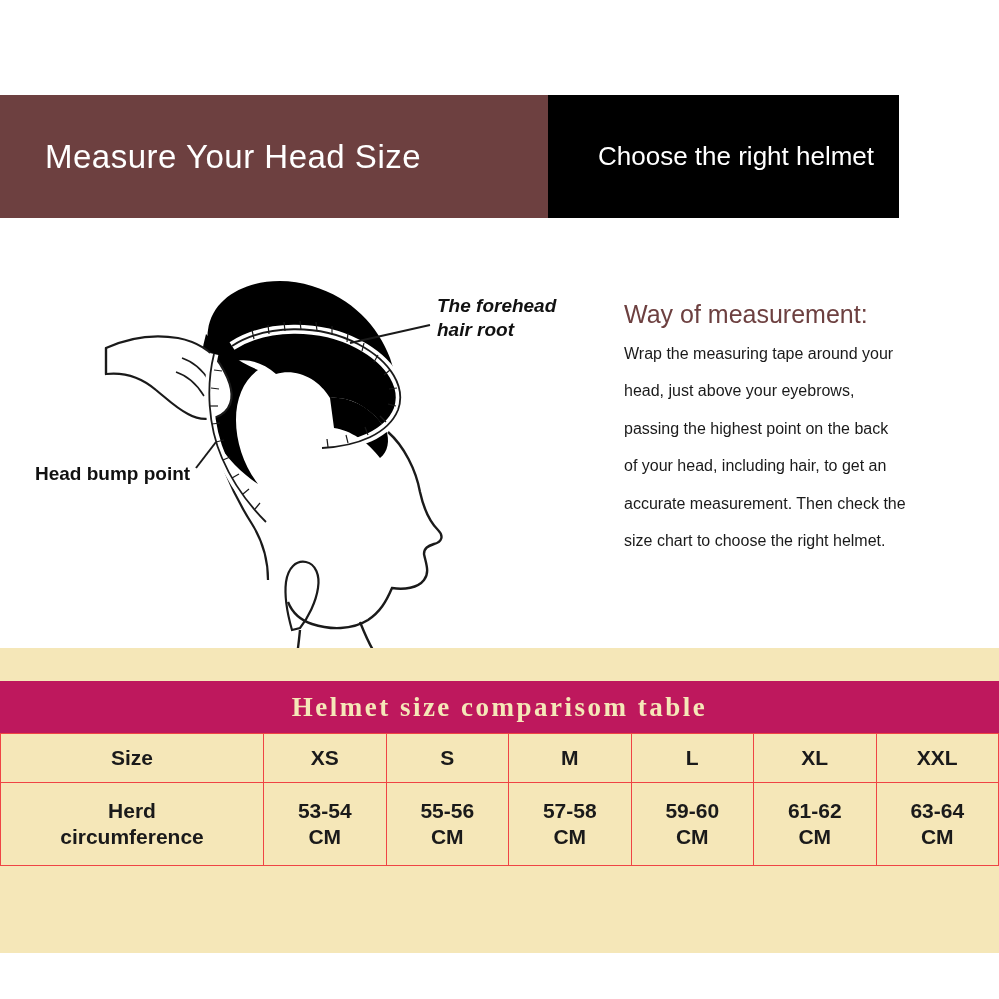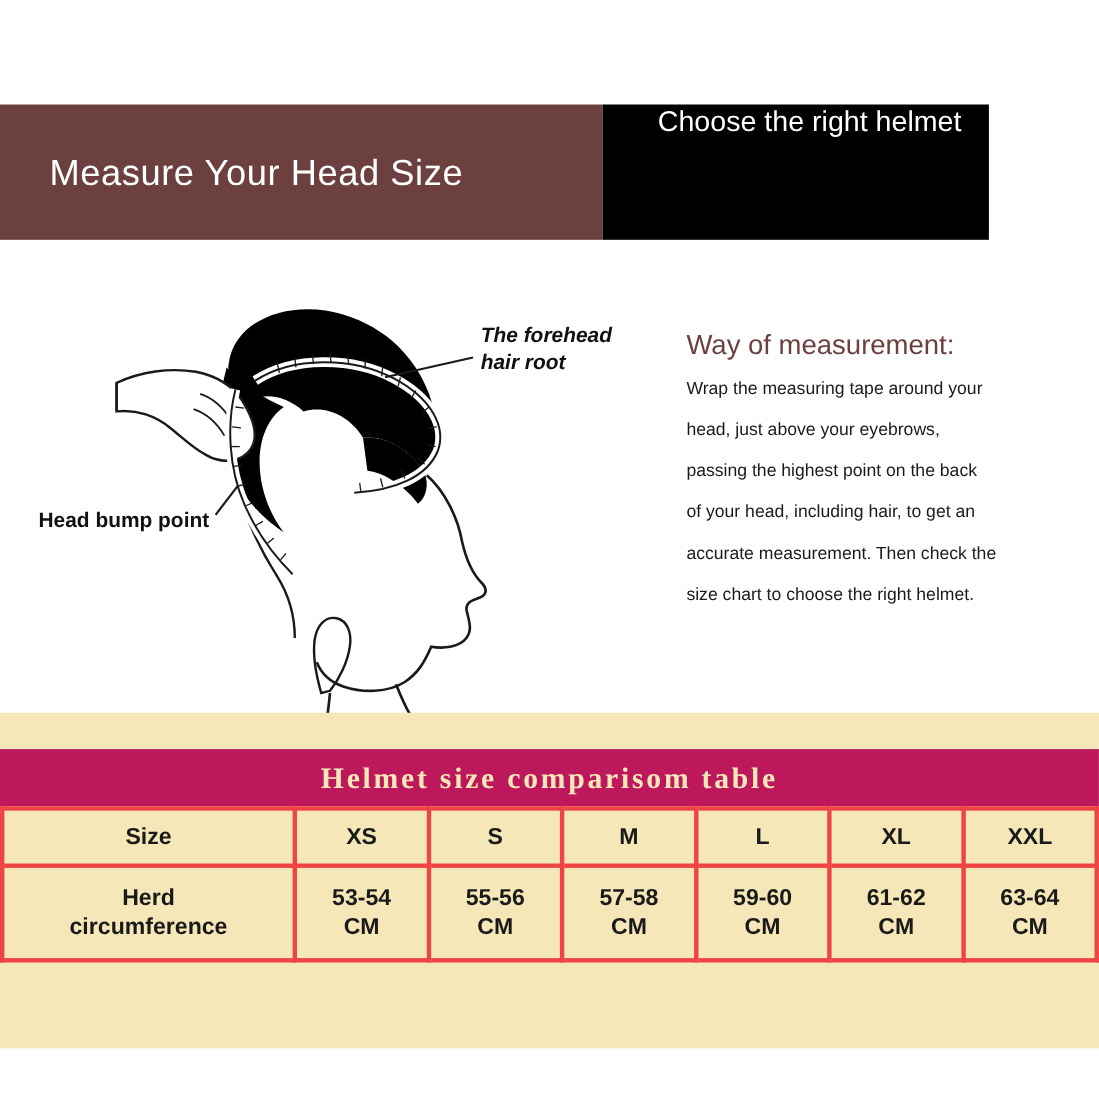--- a/index.html
+++ b/index.html
@@ -40,20 +40,21 @@
     color: #ffffff;
     font-size: 33px;
     letter-spacing: 0.5px;
     padding-left: 45px;
   }
   .banner-right {
     flex: 1;
     height: 100%;
     background: #000000;
     display: flex;
+    align-items: center;
   }
   .banner-right-text {
     color: #ffffff;
     font-size: 26px;
     padding-left: 50px;
   }
 
   
   .illustration {
     position: absolute;
@@ -132,21 +133,21 @@
   }
   table.size-table {
     position: absolute;
     top: 85px;
     left: 0;
     width: 999px;
     border-collapse: collapse;
     table-layout: fixed;
   }
   table.size-table td {
-    border: 4px solid #ef4444;
+    border: 1px solid #ef4444;
     text-align: center;
     vertical-align: middle;
     font-weight: bold;
     color: #1a1a1a;
     font-size: 21px;
     padding: 0;
   }
   table.size-table tr.head-row td {
     height: 48px;
   }

